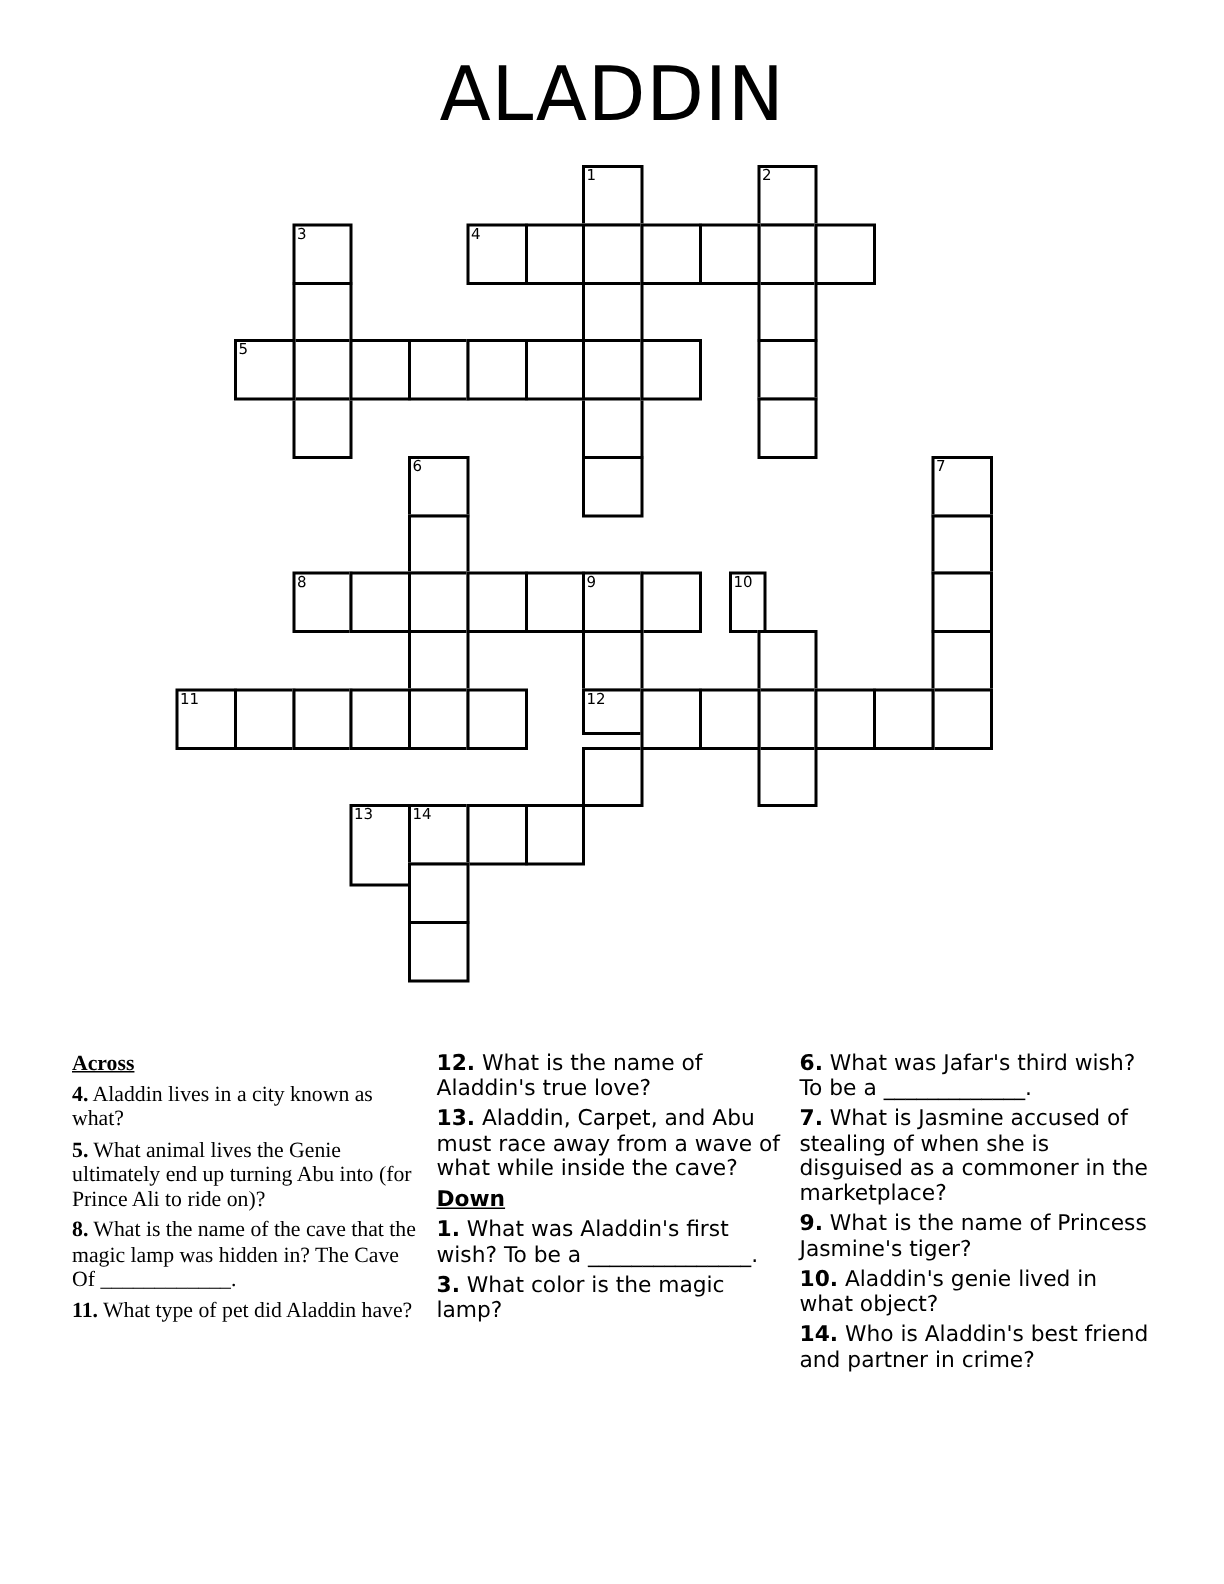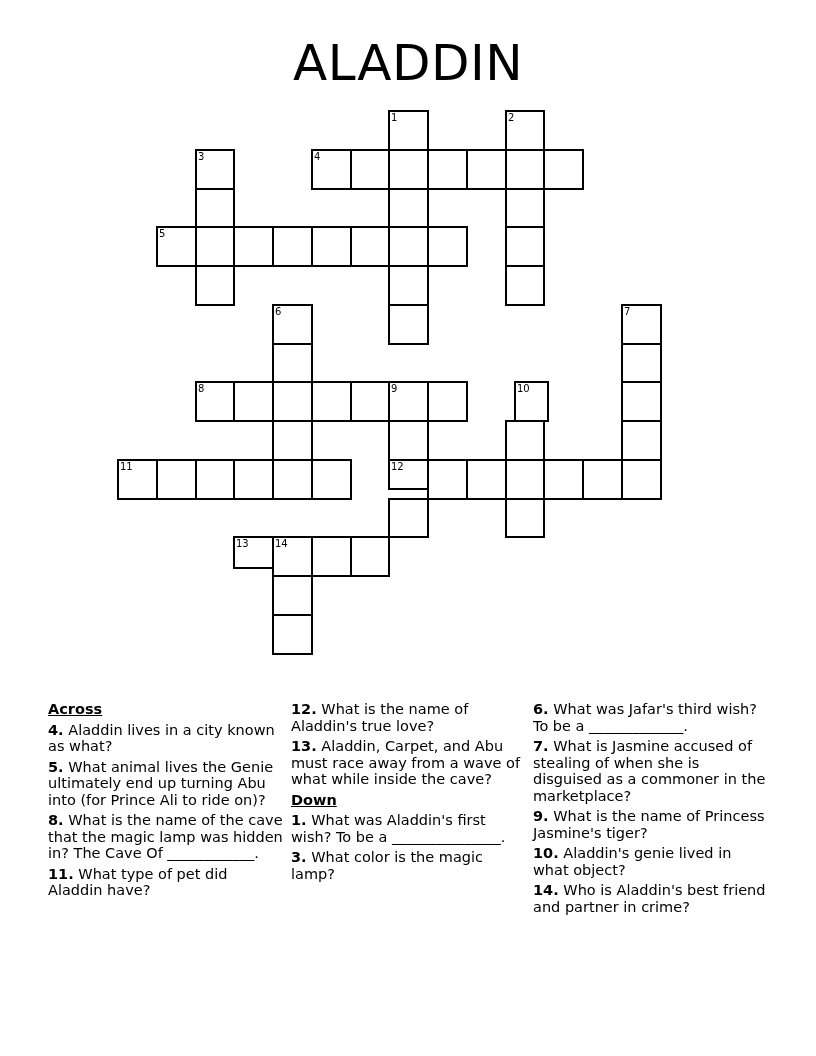--- a/index.html
+++ b/index.html
@@ -19,21 +19,21 @@
   }
   .cell .num {
     position: absolute; left: 1px; top: 0px; font-size: 10px; line-height: 12px;
     font-family: "DejaVu Sans", sans-serif;
   }
   .clues {
     position: absolute; top: 701px; left: 48px; width: 740px;
     font-size: 14.5px; line-height: 16.5px;
   }
   .col { position: absolute; top: 0; width: 236px; }
-  .col1 { left: 0; }
+  .col1 { left: 0; font-family: Liberation Serif, serif; }
   .col2 { left: 243px; }
   .col3 { left: 485px; }
   .heading { font-weight: bold; text-decoration: underline; margin-bottom: 4px; }
   .clue { margin-bottom: 4px; }
   .clue .n { font-weight: bold; }
 </style>
 </head>
 <body>
 
 <div class="title">ALADDIN</div>
@@ -97,38 +97,38 @@
     <div class="cell" style="left: 350px; top: 381px; width: 40px; height: 41px;"></div>
     <div class="cell" style="left: 388px; top: 381px; width: 41px; height: 41px;">
       <span class="num">9</span>
     </div>
     <div class="cell" style="left: 427px; top: 381px; width: 41px; height: 41px;"></div>
     <div class="cell" style="left: 388px; top: 420px; width: 41px; height: 41px;"></div>
     <div class="cell" style="left: 388px; top: 459px; width: 41px; height: 31px;">
       <span class="num">12</span>
     </div>
     <div class="cell" style="left: 388px; top: 498px; width: 41px; height: 40px;"></div>
-    <div class="cell" style="left: 514px; top: 381px; width: 35px; height: 41px;">
+    <div class="cell" style="left: 486px; top: 381px; width: 25px; height: 41px;">
       <span class="num">10</span>
     </div>
     <div class="cell" style="left: 505px; top: 420px; width: 40px; height: 41px;"></div>
     <div class="cell" style="left: 505px; top: 459px; width: 40px; height: 41px;"></div>
     <div class="cell" style="left: 505px; top: 498px; width: 40px; height: 40px;"></div>
     <div class="cell" style="left: 117px; top: 459px; width: 41px; height: 41px;">
       <span class="num">11</span>
     </div>
     <div class="cell" style="left: 156px; top: 459px; width: 41px; height: 41px;"></div>
     <div class="cell" style="left: 195px; top: 459px; width: 40px; height: 41px;"></div>
     <div class="cell" style="left: 233px; top: 459px; width: 41px; height: 41px;"></div>
     <div class="cell" style="left: 311px; top: 459px; width: 41px; height: 41px;"></div>
     <div class="cell" style="left: 427px; top: 459px; width: 41px; height: 41px;"></div>
     <div class="cell" style="left: 466px; top: 459px; width: 41px; height: 41px;"></div>
     <div class="cell" style="left: 543px; top: 459px; width: 41px; height: 41px;"></div>
     <div class="cell" style="left: 582px; top: 459px; width: 41px; height: 41px;"></div>
-    <div class="cell" style="left: 233px; top: 536px; width: 41px; height: 33px;">
+    <div class="cell" style="left: 233px; top: 536px; width: 41px; height: 55px;">
       <span class="num">13</span>
     </div>
     <div class="cell" style="left: 272px; top: 536px; width: 41px; height: 41px;">
       <span class="num">14</span>
     </div>
     <div class="cell" style="left: 311px; top: 536px; width: 41px; height: 41px;"></div>
     <div class="cell" style="left: 350px; top: 536px; width: 40px; height: 41px;"></div>
     <div class="cell" style="left: 272px; top: 575px; width: 41px; height: 41px;"></div>
     <div class="cell" style="left: 272px; top: 614px; width: 41px; height: 41px;"></div>
   </div>

